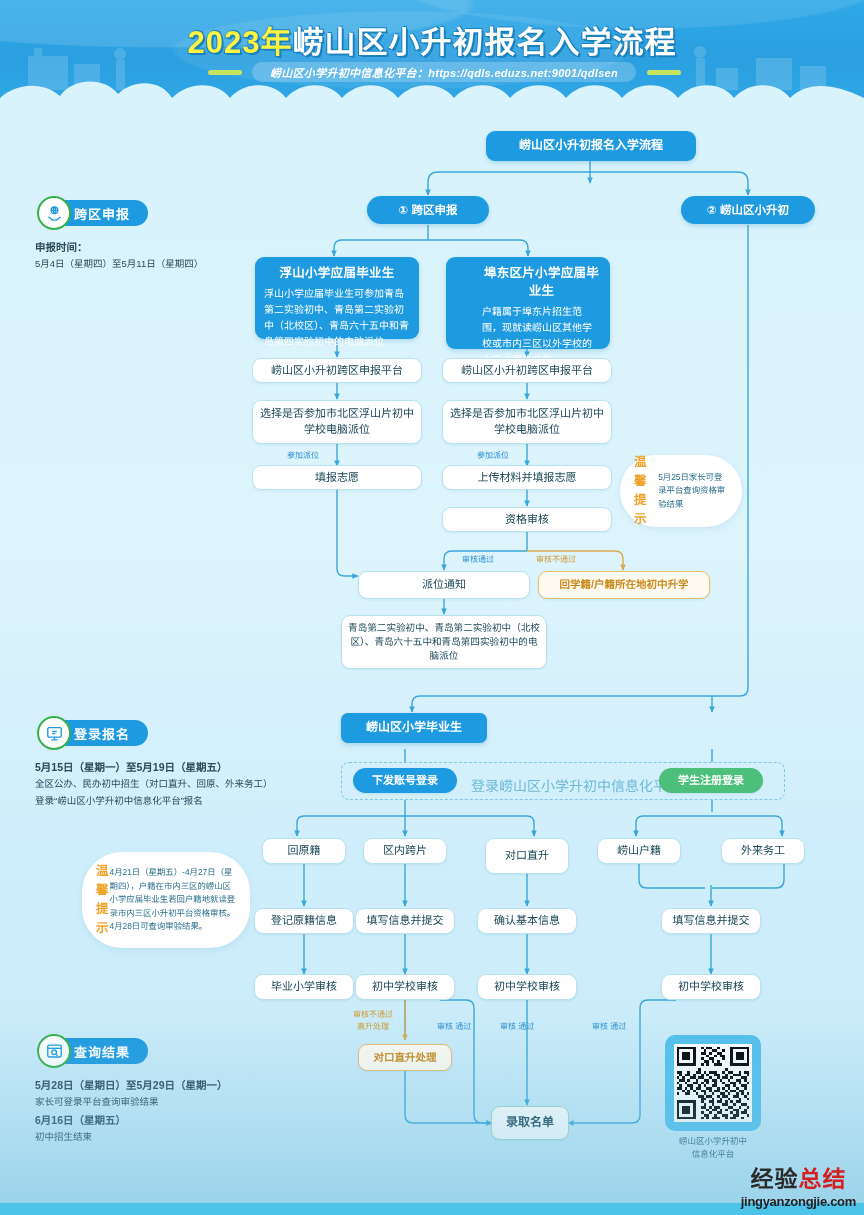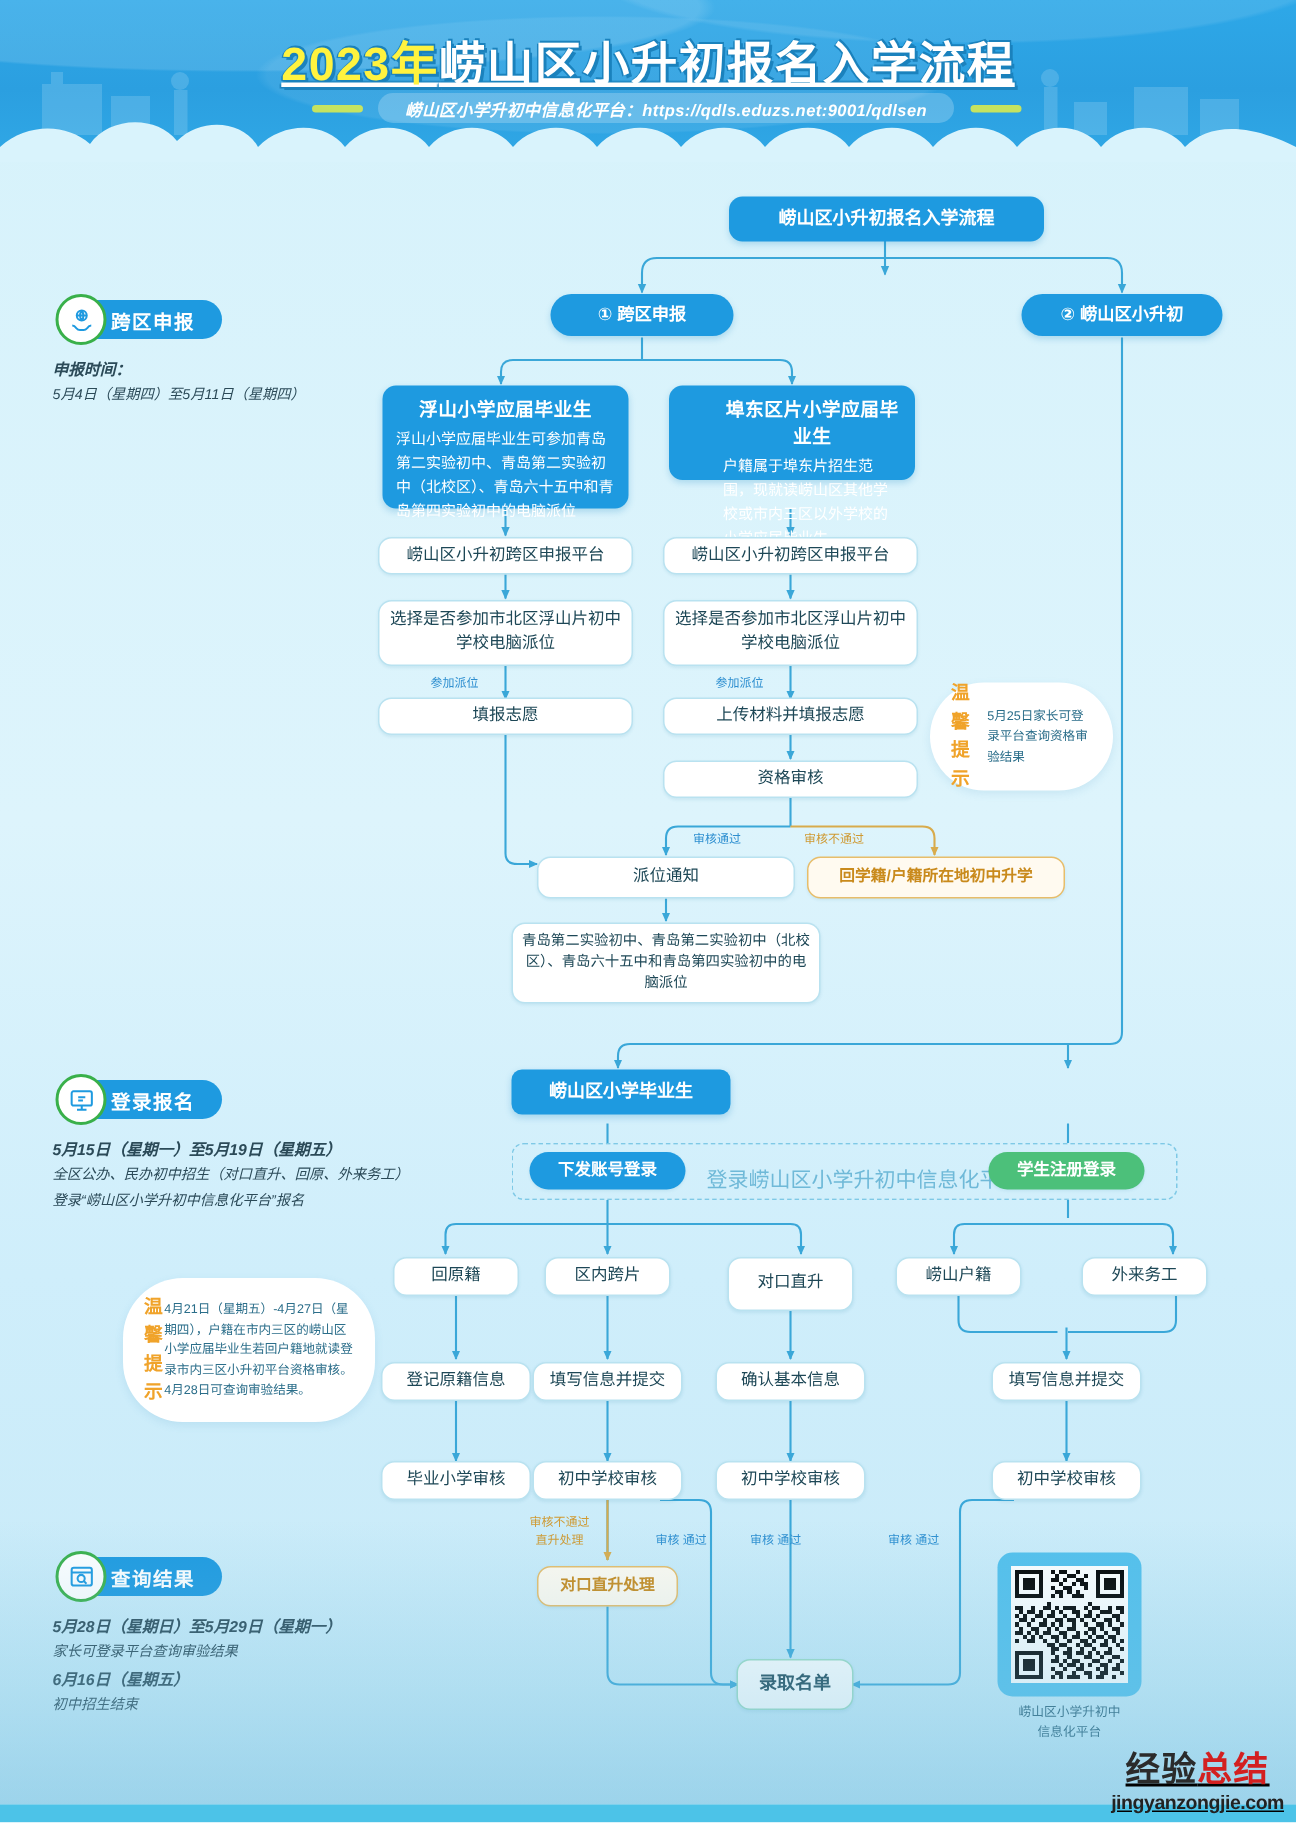--- a/index.html
+++ b/index.html
@@ -31,21 +31,20 @@
   }
   .clouds {
     position:absolute; left:0; bottom:-6px; width:864px; height:42px;
   }
   .banner-title {
     position:absolute; left:0; top:17px; width:864px;
     text-align:center;
     font-size:31px; font-weight:bold; letter-spacing:1px;
     color:#ffffff;
     text-shadow: 0 0 1px #1b82bd, 2px 2px 0 #1b82bd, -1px 1px 0 #1b82bd, 1px -1px 0 #1b82bd;
-    text-decoration: underline;
   }
   .banner-title .hl { color:#fff33f; }
   .banner-sub-wrap {
     position:absolute; left:0; top:62px; width:864px; text-align:center;padding-left:24px;
   }
   .banner-sub {
     display:inline-block;
     background: rgba(255,255,255,.22);
     border-radius:11px;
     padding:2px 18px;
@@ -115,21 +114,21 @@
     padding-left:32px; padding-right:18px;
     color:#fff; font-weight:bold; font-size:13px; letter-spacing:1px;
   }
   .chip-icon {
     position:absolute; left:-5px; top:-4px;
     width:34px; height:34px; border-radius:50%;
     background:#ffffff; border:2px solid #39b04a;
     display:flex; align-items:center; justify-content:center;
   }
   .side-text {
-    position:absolute; font-size:9.5px; color:#2b4a58; line-height:1.75;font-style:italic;
+    position:absolute; font-size:9.5px; color:#2b4a58; line-height:1.75;
   }
   .side-text .b { font-weight:bold; font-size:10.5px; }
 
   
   .cloud {
     position:absolute; background:#ffffff; border-radius:44px;
     box-shadow:0 2px 6px rgba(70,150,190,.14);
     display:flex; align-items:center; justify-content:center;
     padding:10px 14px;
   }
@@ -152,21 +151,21 @@
   .qr-wrap { position:absolute; }
   .qr-pad {
     width:96px; height:96px; background:#53c0ec; border-radius:10px;
     display:flex; align-items:center; justify-content:center;
   }
   .qr-caption {
     width:96px; margin-top:4px; text-align:center; font-size:8.5px; color:#2b6077; line-height:1.5;
   }
 
   
-  .watermark { position:absolute; right:8px; bottom:6px; text-align:center;text-decoration:underline; }
+  .watermark { position:absolute; right:8px; bottom:6px; text-align:center; }
   .wm1 { font-size:23px; font-weight:bold; letter-spacing:1px; }
   .wm1 .k { color:#2b2b2b; } .wm1 .r { color:#d32020; }
   .wm2 { font-size:13px; font-weight:bold; color:#222; letter-spacing:-.3px; }
 
   .bottom-strip { position:absolute; left:0; bottom:0; width:864px; height:12px; background:#4cc3e8; }
   .mountain {
     position:absolute; left:0; bottom:12px; width:864px; height:190px;
     background:linear-gradient(180deg, rgba(140,205,230,0) 0%, rgba(120,195,225,.30) 60%, rgba(105,185,220,.45) 100%);
   }
 </style>
@@ -302,21 +301,21 @@
 
   <div class="node blue blue-sm" style="left:367px; top:196px; width:122px; height:28px; border-radius:14px;">① 跨区申报</div>
 
   <div class="node blue blue-sm" style="left:681px; top:196px; width:134px; height:28px; border-radius:14px;">② 崂山区小升初</div>
 
   <div class="node blue detail" style="left:255px; top:257px; width:164px; height:82px;">
     <div class="dt-title">浮山小学应届毕业生</div>
     <div class="dt-body">浮山小学应届毕业生可参加青岛第二实验初中、青岛第二实验初中（北校区）、青岛六十五中和青岛第四实验初中的电脑派位</div>
   </div>
 
-  <div class="node blue detail" style="left:446px; top:257px; width:164px; height:63px;padding-left:36px;">
+  <div class="node blue detail" style="left:446px; top:257px; width:164px; height:92px;padding-left:36px;">
     <div class="dt-title">埠东区片小学应届毕业生</div>
     <div class="dt-body">户籍属于埠东片招生范围，现就读崂山区其他学校或市内三区以外学校的小学应届毕业生</div>
   </div>
 
   <div class="node" style="left:252px; top:358px; width:170px; height:25px;">崂山区小升初跨区申报平台</div>
   <div class="node" style="left:252px; top:400px; width:170px; height:44px;">选择是否参加市北区浮山片初中学校电脑派位</div>
   <div class="node" style="left:252px; top:465px; width:170px; height:25px;">填报志愿</div>
 
   <div class="node" style="left:442px; top:358px; width:170px; height:25px;">崂山区小升初跨区申报平台</div>
   <div class="node" style="left:442px; top:400px; width:170px; height:44px;">选择是否参加市北区浮山片初中学校电脑派位</div>

